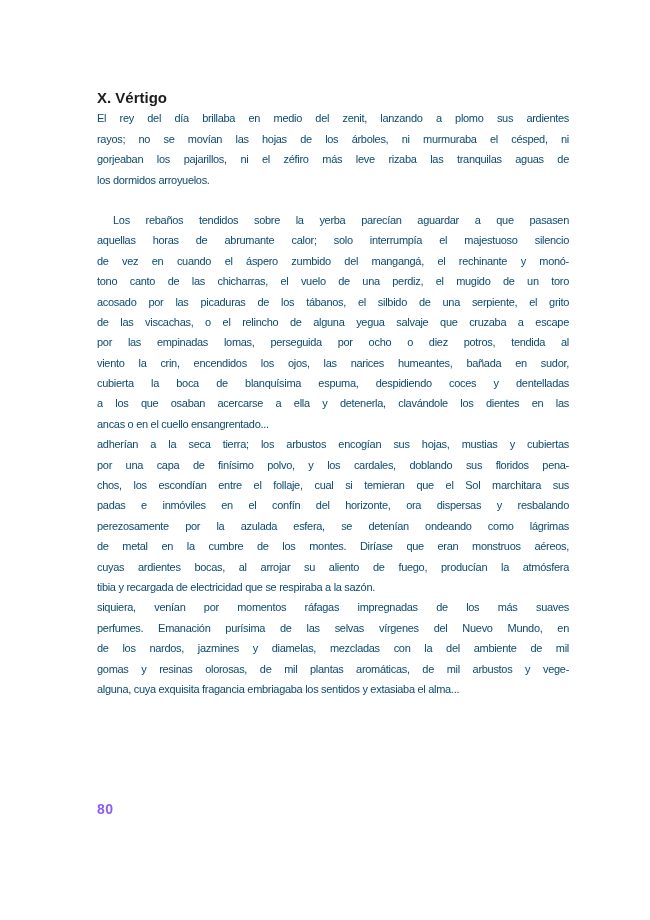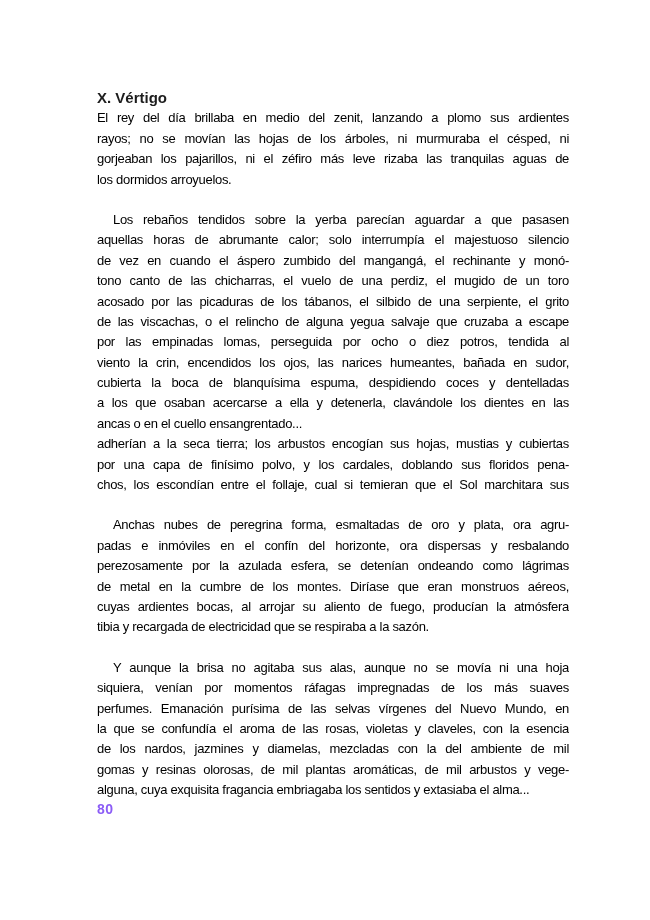--- a/index.html
+++ b/index.html
@@ -27,25 +27,25 @@
     font-size: 15px;
     font-weight: 700;
     color: #1d1d1d;
     line-height: 20.4px;
     letter-spacing: 0;
   }
   .para {
     margin: 0;
   }
   .line {
-    font-size: 13px;
+    font-size: 11px;
     line-height: 20.4px;
     height: 20.4px;
     overflow: hidden;
-    color: #000000;
+    color: #0c4a6e;
     letter-spacing: -0.3px;
     text-align: justify;
     text-align-last: justify;
     text-justify: inter-word;
     white-space: normal;
   }
   .line.last {
     text-align-last: left;
   }
   .line.indent {
@@ -87,32 +87,29 @@
           <div class="line">cubierta la boca de blanquísima espuma, despidiendo coces y dentelladas</div>
           <div class="line">a los que osaban acercarse a ella y detenerla, clavándole los dientes en las</div>
           <div class="line last">ancas o en el cuello ensangrentado...</div>
         </div>
         <div class="para">
           <div class="line">adherían a la seca tierra; los arbustos encogían sus hojas, mustias y cubiertas</div>
           <div class="line">por una capa de finísimo polvo, y los cardales, doblando sus floridos pena-</div>
           <div class="line">chos, los escondían entre el follaje, cual si temieran que el Sol marchitara sus</div>
         </div>
         <div class="para">
-          <div class="line indent">Anchas nubes de peregrina forma, esmaltadas de oro y plata, ora agru-</div>
           <div class="line">padas e inmóviles en el confín del horizonte, ora dispersas y resbalando</div>
           <div class="line">perezosamente por la azulada esfera, se detenían ondeando como lágrimas</div>
           <div class="line">de metal en la cumbre de los montes. Diríase que eran monstruos aéreos,</div>
           <div class="line">cuyas ardientes bocas, al arrojar su aliento de fuego, producían la atmósfera</div>
           <div class="line last">tibia y recargada de electricidad que se respiraba a la sazón.</div>
         </div>
         <div class="para">
-          <div class="line indent">Y aunque la brisa no agitaba sus alas, aunque no se movía ni una hoja</div>
           <div class="line">siquiera, venían por momentos ráfagas impregnadas de los más suaves</div>
           <div class="line">perfumes. Emanación purísima de las selvas vírgenes del Nuevo Mundo, en</div>
-          <div class="line">la que se confundía el aroma de las rosas, violetas y claveles, con la esencia</div>
           <div class="line">de los nardos, jazmines y diamelas, mezcladas con la del ambiente de mil</div>
           <div class="line">gomas y resinas olorosas, de mil plantas aromáticas, de mil arbustos y vege-</div>
           <div class="line last">alguna, cuya exquisita fragancia embriagaba los sentidos y extasiaba el alma...</div>
         </div>
       </div>
   </div>
   <div class="page-number">80</div>
 </div>
 
 </body></html>

